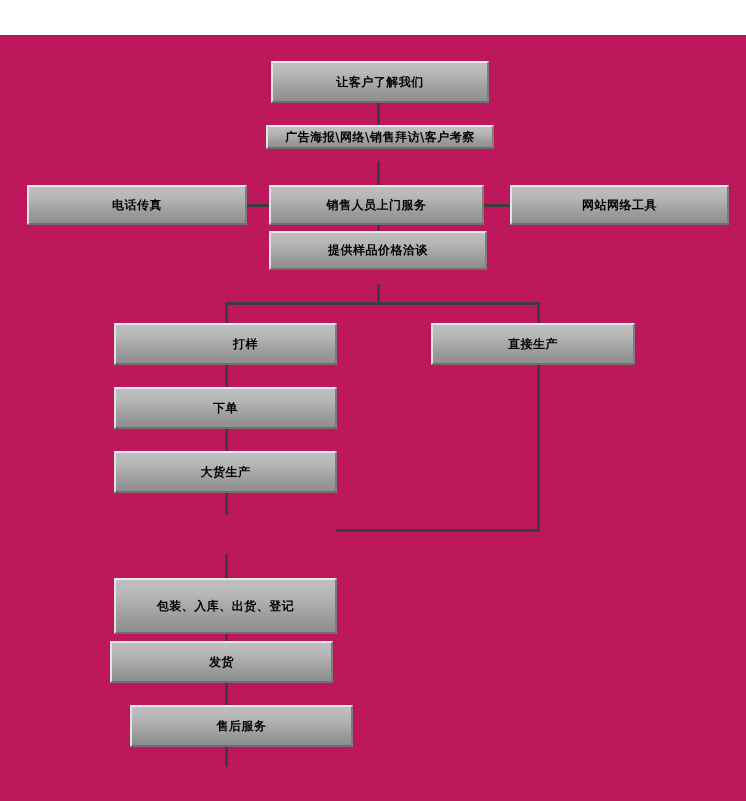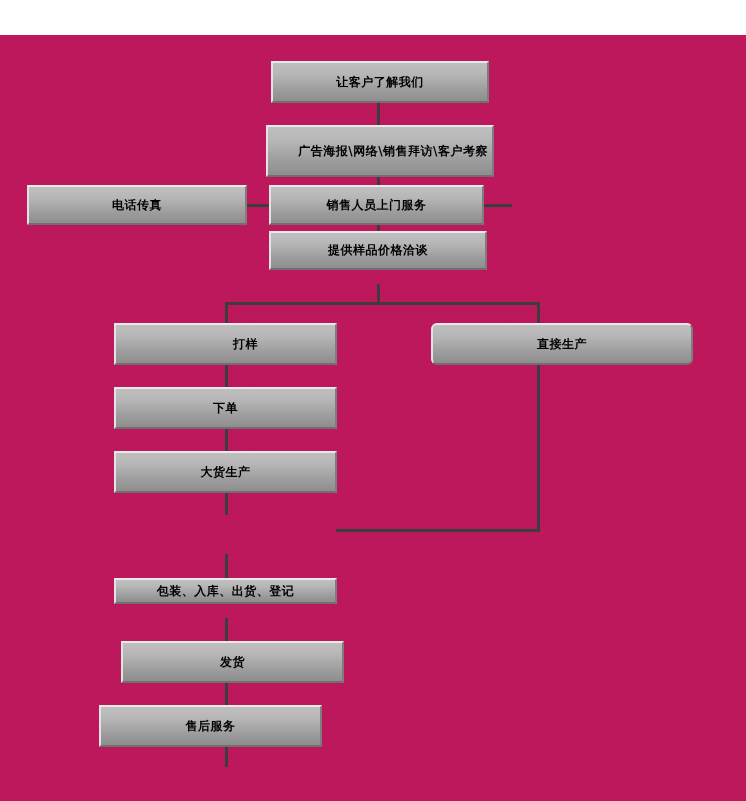--- a/index.html
+++ b/index.html
@@ -80,60 +80,63 @@
   <div class="conn v" style="left:225px; top:646px; height:25px;"></div>
   <div class="conn v" style="left:225px; top:710px; height:22px;"></div>
 
   <div class="conn v" style="left:537px; top:328px; height:169px;"></div>
   <div class="conn h" style="left:336px; top:494px; width:204px;"></div>
 
   <div class="node" style="left:271px; top:26px; width:218px; height:42px;">
     <span class="label">让客户了解我们</span>
   </div>
 
-  <div class="node" style="left:266px; top:90px; width:228px; height:52px;text-align:right;">
+  <div class="node" style="left:266px; top:90px; width:228px; height:24px;">
     <span class="label">广告海报\网络\销售拜访\客户考察</span>
   </div>
 
   <div class="node" style="left:269px; top:150px; width:215px; height:40px;">
     <span class="label">销售人员上门服务</span>
   </div>
 
   <div class="node" style="left:27px; top:150px; width:220px; height:40px;">
     <span class="label">电话传真</span>
   </div>
 
+  <div class="node" style="left:510px; top:150px; width:219px; height:40px;">
+    <span class="label">网站网络工具</span>
+  </div>
 
   <div class="node" style="left:269px; top:196px; width:218px; height:39px;">
     <span class="label">提供样品价格洽谈</span>
   </div>
 
   <div class="node" style="left:114px; top:288px; width:223px; height:42px;padding-left:40px;">
     <span class="label">打样</span>
   </div>
 
-  <div class="node" style="left:431px; top:288px; width:262px; height:42px;border-radius:6px;">
+  <div class="node" style="left:431px; top:288px; width:204px; height:42px;">
     <span class="label">直接生产</span>
   </div>
 
   <div class="node" style="left:114px; top:416px; width:223px; height:42px;">
     <span class="label">大货生产</span>
   </div>
 
   <div class="node" style="left:114px; top:352px; width:223px; height:42px;">
     <span class="label">下单</span>
   </div>
 
 
-  <div class="node" style="left:114px; top:543px; width:223px; height:26px;">
+  <div class="node" style="left:114px; top:543px; width:223px; height:56px;">
     <span class="label">包装、入库、出货、登记</span>
   </div>
 
-  <div class="node" style="left:121px; top:606px; width:223px; height:42px;">
+  <div class="node" style="left:110px; top:606px; width:223px; height:42px;">
     <span class="label">发货</span>
   </div>
 
-  <div class="node" style="left:99px; top:670px; width:223px; height:42px;">
+  <div class="node" style="left:130px; top:670px; width:223px; height:42px;">
     <span class="label">售后服务</span>
   </div>
 
 
 </div>
 
 </body></html>

